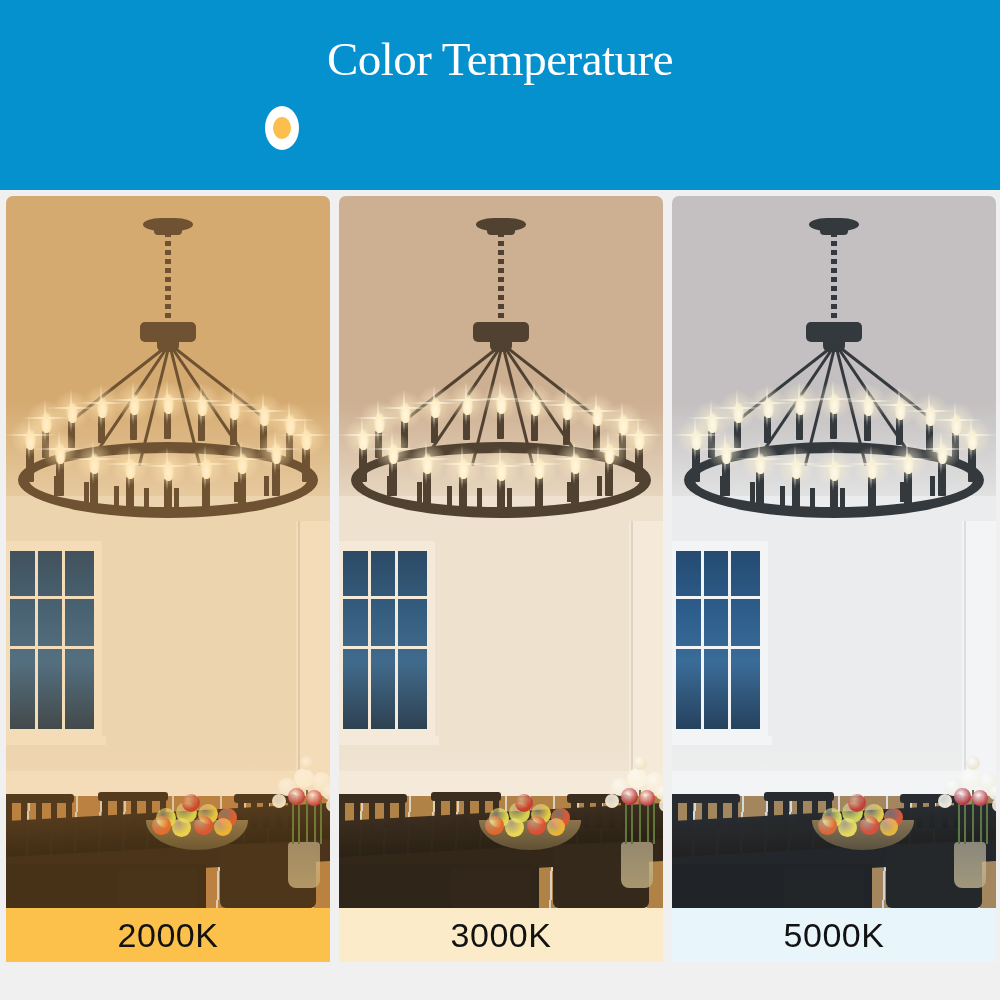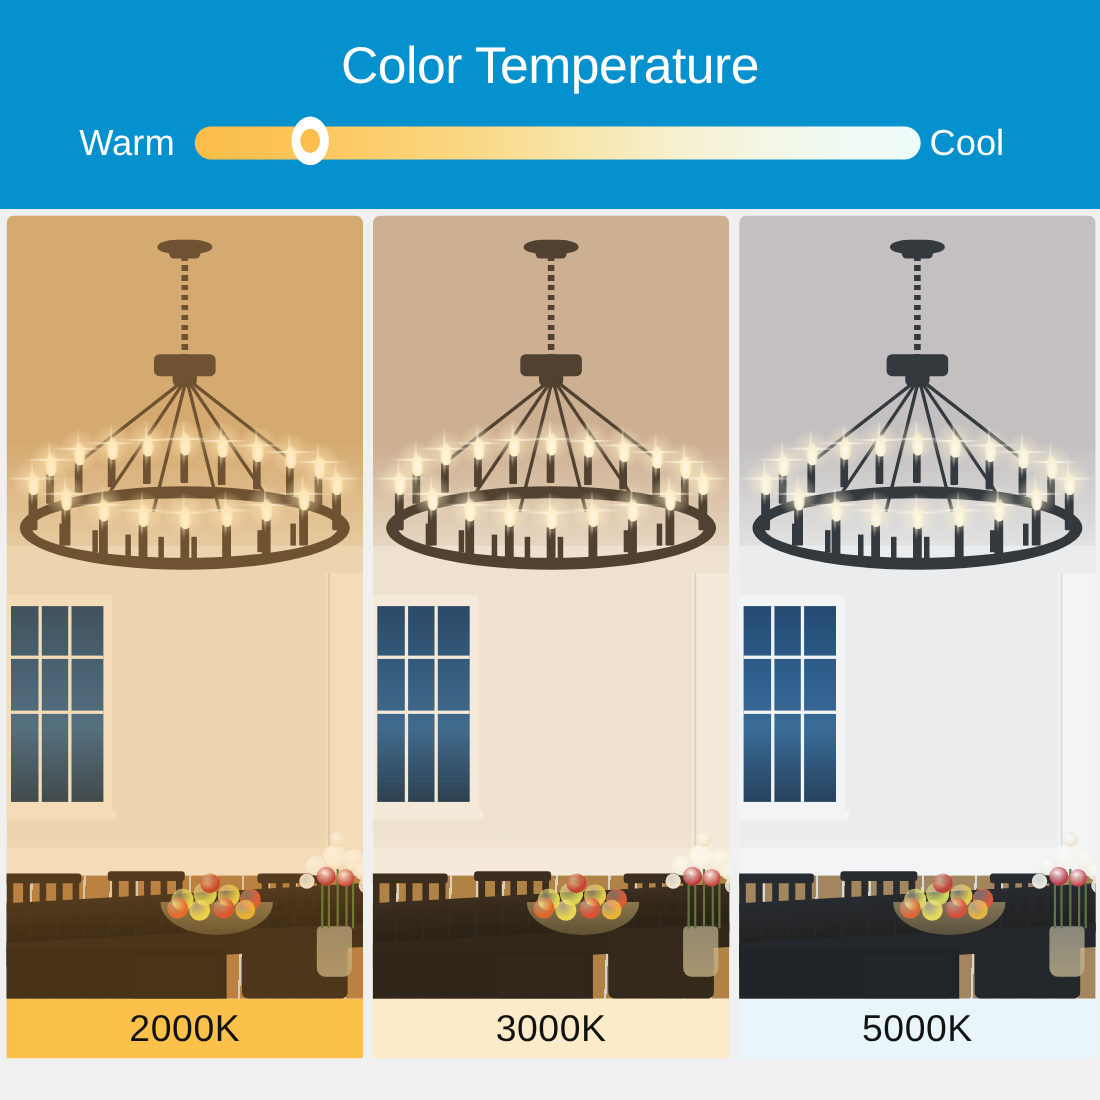--- a/index.html
+++ b/index.html
@@ -18,21 +18,21 @@
     overflow:hidden;
   }
   #title{
     position:absolute;left:0;top:30px;width:1000px;
     text-align:center;
     color:#ffffff;
     font-size:47px;
     font-weight:400;
     letter-spacing:-0.5px;
     line-height:58px;
-    font-family:Liberation Sans, sans-serif;
+    font-family:Liberation Serif, serif;
   }
   #slider-row{
     position:absolute;left:0;top:104px;width:1000px;height:52px;
   }
   .slider-label{
     position:absolute;top:0;height:52px;line-height:52px;
     color:#ffffff;font-size:33px;font-weight:400;
   }
   #warm-label{left:72px;}
   #cool-label{left:845px;}
@@ -220,25 +220,20 @@
   #swatch-1{left:6px;}
   #swatch-2{left:339px;}
   #swatch-3{left:672px;}
 </style>
 </head>
 <body style="background: rgb(240, 240, 240);">
 
 <div id="header" style="background: rgb(5, 144, 206);">
   <div id="title">Color Temperature</div>
 
-  <div id="slider-row">
-    <span class="slider-label" id="warm-label">Warm</span>
-    <div id="slider-track"></div>
-    <span class="slider-label" id="cool-label">Cool</span>
-  </div>
   <div id="slider-knob" style="background: rgb(255, 255, 255);"></div>
 </div>
 
 <div class="panel" id="panel-1">
   <div class="scene">
       <div class="ceiling" style="background:linear-gradient(to bottom,#cba87c 0%,#cba87c 62%,#e8dcc8 100%)"></div>
       <div class="backwall" style="background:linear-gradient(to bottom,#e8dcc8 0%,#e8dcc8 78%,#f0e6d4 100%)"></div>
       <div class="wainscot" style="background:#f0e6d4"></div>
       <div class="floor" style="background:repeating-linear-gradient(92deg,#a9753f 0 22px, rgba(0,0,0,.12) 22px 24px)"></div>
       <div class="window-frame">

